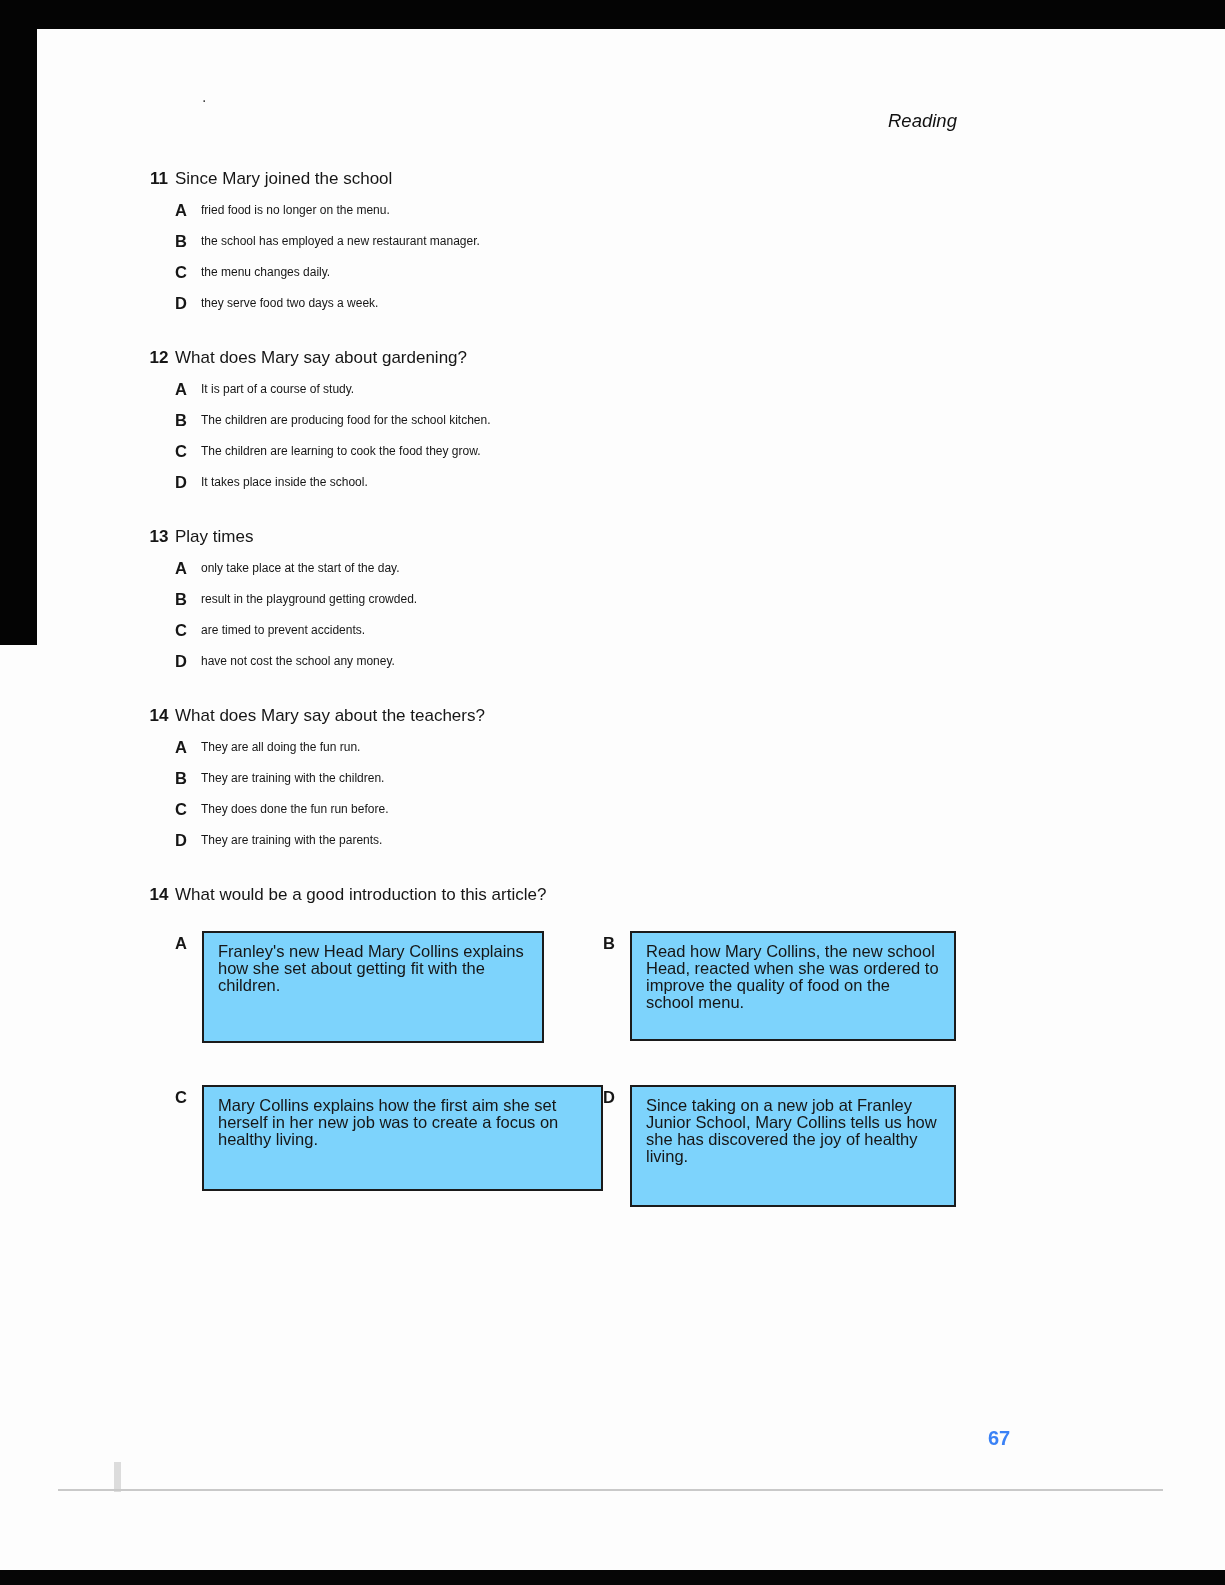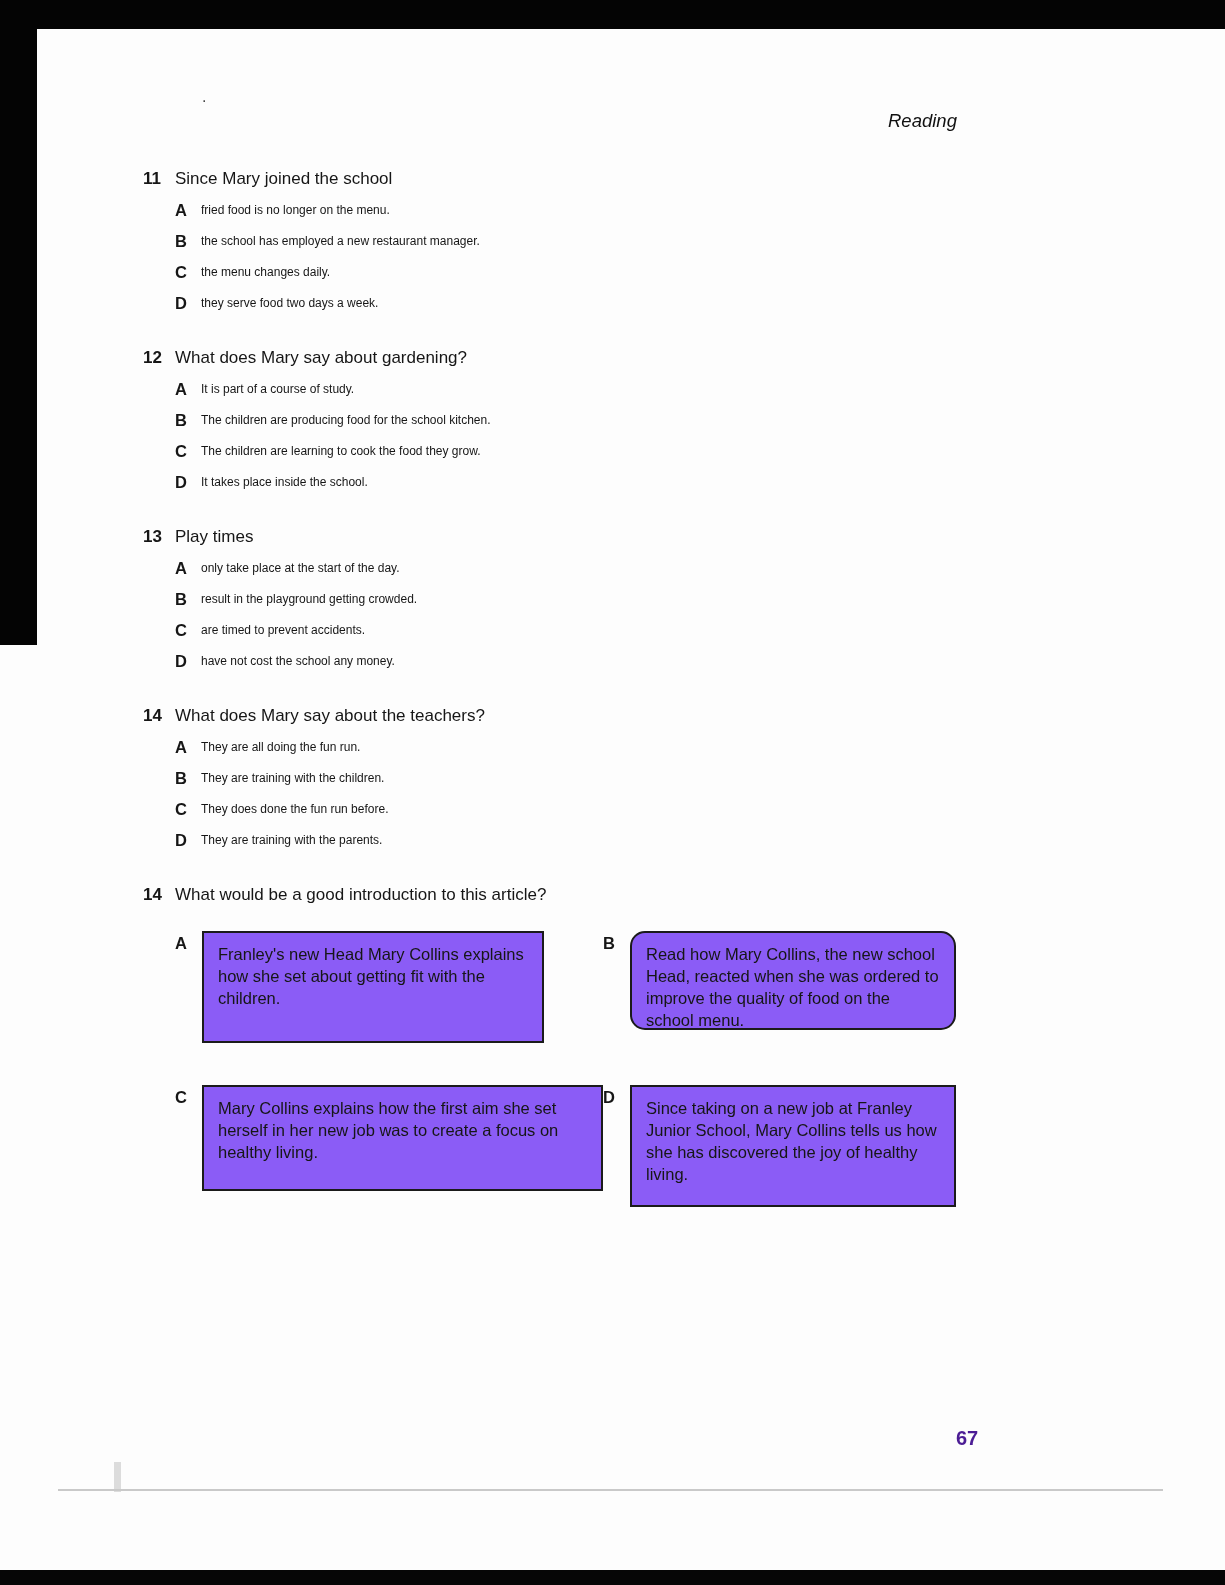--- a/index.html
+++ b/index.html
@@ -22,50 +22,50 @@
 
   .reading-label {
     position:absolute; top:110px; left:888px;
     font-style:italic; font-size:18.5px; color:#101010;text-align:right;
   }
 
   .content { position:absolute; top:168px; left:143px; width:930px; }
 
   .question { margin-bottom:33px; }
   .q-head  { display:flex; margin-bottom:11px; }
-  .q-num   { font-weight:bold; width:32px; flex:none; font-size:17px; line-height:21px; }
+  .q-num   { font-weight:bold; width:32px; flex:none; font-size:17px; line-height:21px;text-align:center; }
   .q-stem  { font-size:17px; line-height:21px; }
 
   .opt        { display:flex; margin-left:32px; margin-bottom:10px; }
   .opt-letter { font-weight:bold; width:26px; flex:none; font-size:16.5px; line-height:21px; }
   .opt-text   { font-size:12px; line-height:21px; }
 
   .box-grid {
     display:grid;
     grid-template-columns:428px auto;
     row-gap:42px;
     margin-left:32px;
     margin-top:26px;
   }
   .box-cell   { display:flex; align-items:flex-start; }
   .box-letter { font-weight:bold; font-size:16.5px; width:27px; flex:none; padding-top:3px; }
   .intro-box  {
     border:2px solid #1b1b1b;
     padding:10px 14px 8px 14px;
-    font-size:16.5px; line-height:22px;
-    background:#8b5cf6;
+    font-size:16.5px; line-height:17px;
+    background:#7dd3fc;
   }
   .box-a { width:342px; height:112px; }
-  .box-b { width:326px; height:99px;border-radius:15px; }
+  .box-b { width:326px; height:110px; }
   .box-c { width:414px; height:106px; }
   .box-d { width:326px; height:122px; }
 
   .page-number {
-    position:absolute; top:1427px; left:956px;
-    font-weight:bold; font-size:20px; color:#4c1d95;
+    position:absolute; top:1427px; left:988px;
+    font-weight:bold; font-size:20px; color:#3b82f6;
   }
 </style>
 </head>
 <body>
 
 <div class="page">
 
   <div class="bar-top"></div>
   <div class="bar-left"></div>
   <div class="stray-dot">.</div>

